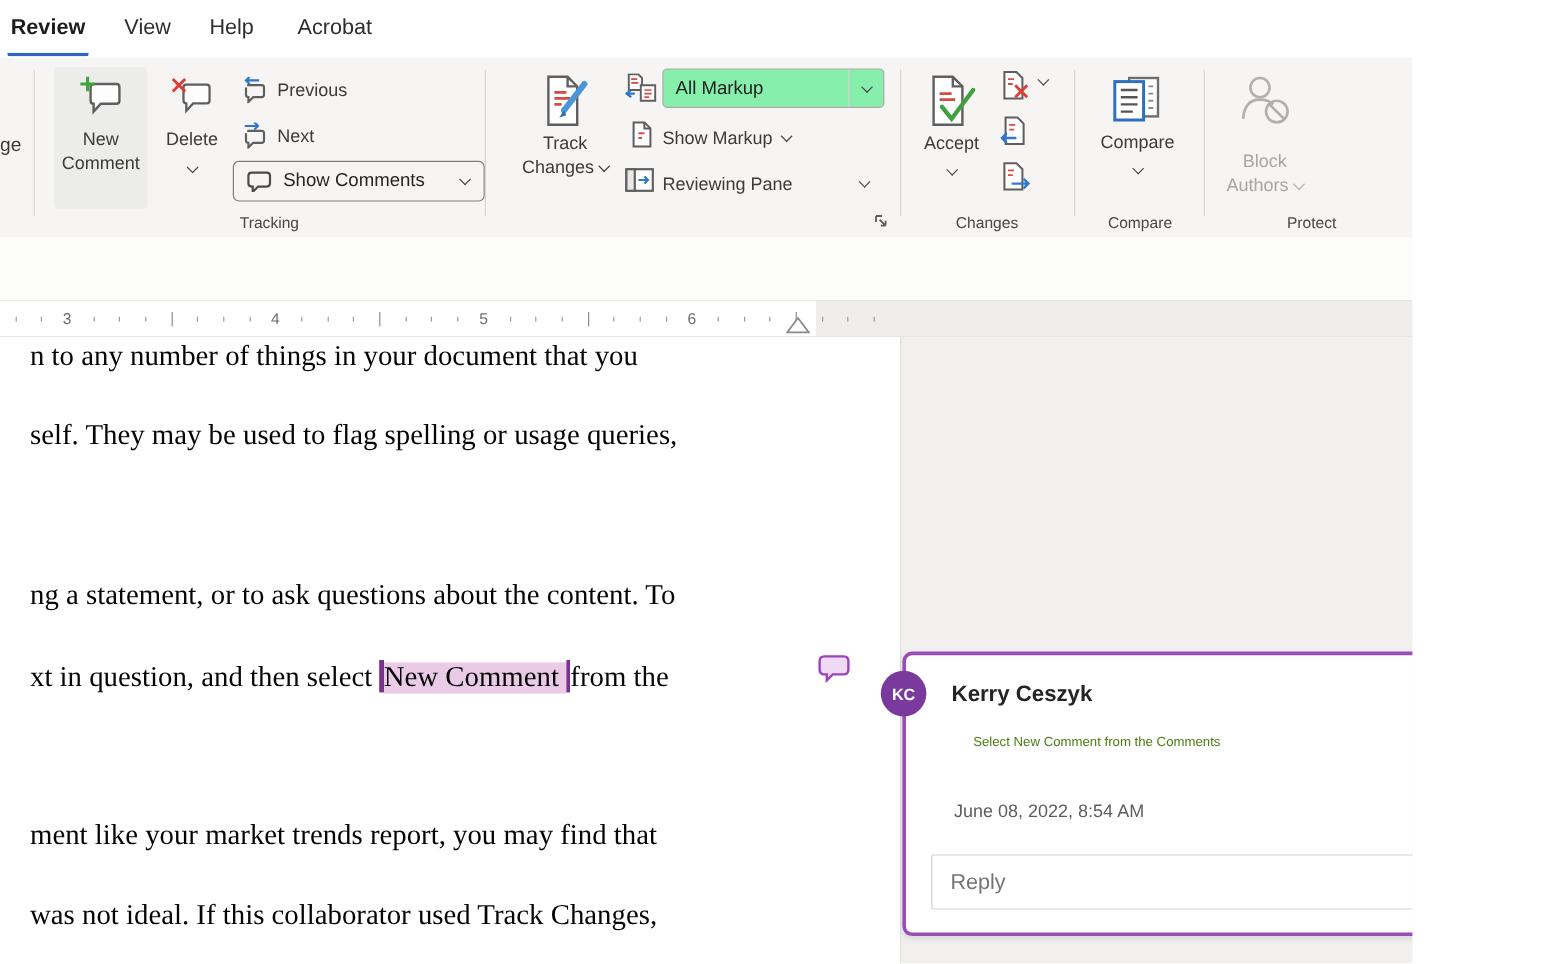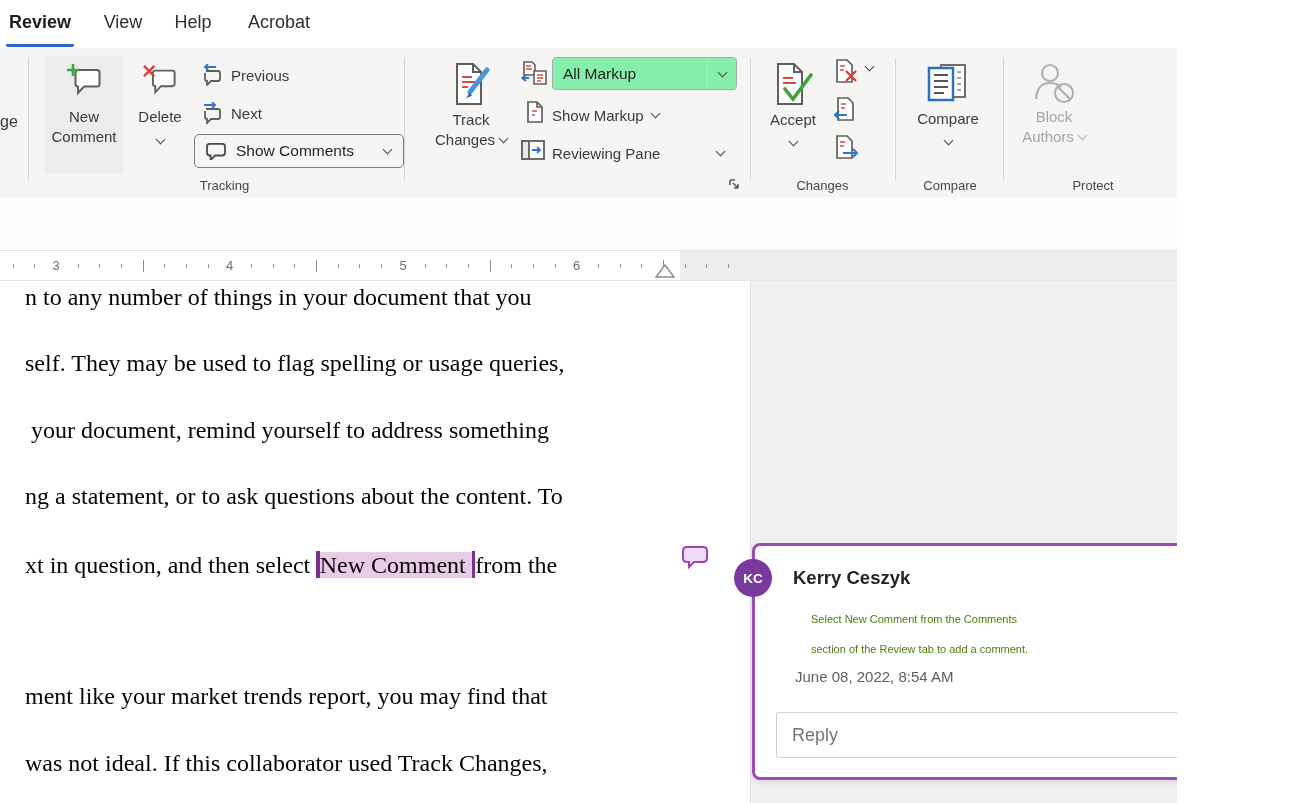--- a/index.html
+++ b/index.html
@@ -237,21 +237,21 @@
     <div class="glabel" style="left:895px;width:110px;">Compare</div>
     <div class="vdiv" style="left:1003px;"></div>
 
     <div class="bigbtn dis" style="left:1018px;width:72px;">
       <svg width="42" height="42" viewBox="0 0 42 42" style="margin-top:7px;">
         <circle cx="17" cy="10" r="8" fill="none" stroke="#b3b1af" stroke-width="2.2"></circle>
         <path d="M3 36 Q4 20 17 20 Q24 20 28 24" fill="none" stroke="#b3b1af" stroke-width="2.2"></path>
         <circle cx="31" cy="30" r="9" fill="none" stroke="#b3b1af" stroke-width="2.2"></circle>
         <path d="M25 24 L37 36" stroke="#b3b1af" stroke-width="2.2"></path>
       </svg>
-      <div class="lbl" style="margin-top:2px;">Block</div>
+      <div class="lbl" style="margin-top:20px;">Block</div>
       <div class="chevline">
           <span class="lbl">Authors</span>
           <span class="chev"></span>
         </div>
     </div>
     <div class="glabel" style="left:1003px;width:180px;">Protect</div>
     <div class="vdiv" style="left:1183px;"></div>
 
     <div class="bigbtn" style="left:1190px;width:64px;">
       <svg width="42" height="42" viewBox="0 0 42 42" style="margin-top:7px;">
@@ -321,21 +321,20 @@
     <span class="rnum" style="left:576.5px;">6</span>
     <svg class="abs" style="left:655px;top:13px;" width="20" height="15" viewBox="0 0 20 15">
       <polygon points="10,1 19,13 1,13" fill="#fdfdfd" stroke="#8a8a8a" stroke-width="1.4"></polygon>
     </svg>
   </div>
 
   <div class="docarea">
     <div class="page">
       <div class="doc-line" style="top:0px;">n to any number of things in your document that you</div>
       <div class="doc-line" style="top:66px;">self. They may be used to flag spelling or usage queries,</div>
-      <div class="doc-line" style="top:133px;"> your document, remind yourself to address something</div>
       <div class="doc-line" style="top:199px;">ng a statement, or to ask questions about the content. To</div>
       <div class="doc-line" style="top:268px;"><span>xt in question, and then select </span><span class="selbar"></span><span class="hl">New Comment </span><span class="selbar"></span><span>from the</span></div>
       <div class="doc-line" style="top:399px;">ment like your market trends report, you may find that</div>
       <div class="doc-line" style="top:466px;">was not ideal. If this collaborator used Track Changes,</div>
     </div>
     <div class="pane"></div>
 
     <svg class="abs" style="left:681px;top:264px;" width="28" height="24" viewBox="0 0 28 24">
       <path d="M6 2 H22 Q26 2 26 6 V13 Q26 17 22 17 H13 L8 22 V17 H6 Q2 17 2 13 V6 Q2 2 6 2 Z" fill="#f0d9f2" stroke="#9b44ba" stroke-width="2"></path>
     </svg>
@@ -346,18 +345,17 @@
       <svg class="abs" style="left:431px;top:16px;" width="25" height="25" viewBox="0 0 25 25">
         <path d="M16.5 3.5 L21 8 L8.5 20.5 L3 22 L4.5 16.5 Z" fill="none" stroke="#4a4a4a" stroke-width="1.7" stroke-linejoin="round"></path>
         <path d="M14 6 L18.5 10.5" stroke="#4a4a4a" stroke-width="1.4"></path>
       </svg>
       <div class="dots">
           <i></i>
           <i></i>
           <i></i>
         </div>
       <div class="cbody" style="top:58px;">Select New Comment from the Comments</div>
-      <div class="cbody" style="top:88px;">section of the Review tab to add a comment.</div>
       <div class="cdate">June 08, 2022, 8:54 AM</div>
       <input class="reply" type="text" placeholder="Reply" style="">
     </div>
   </div>
 </div>
 
 </body></html>

